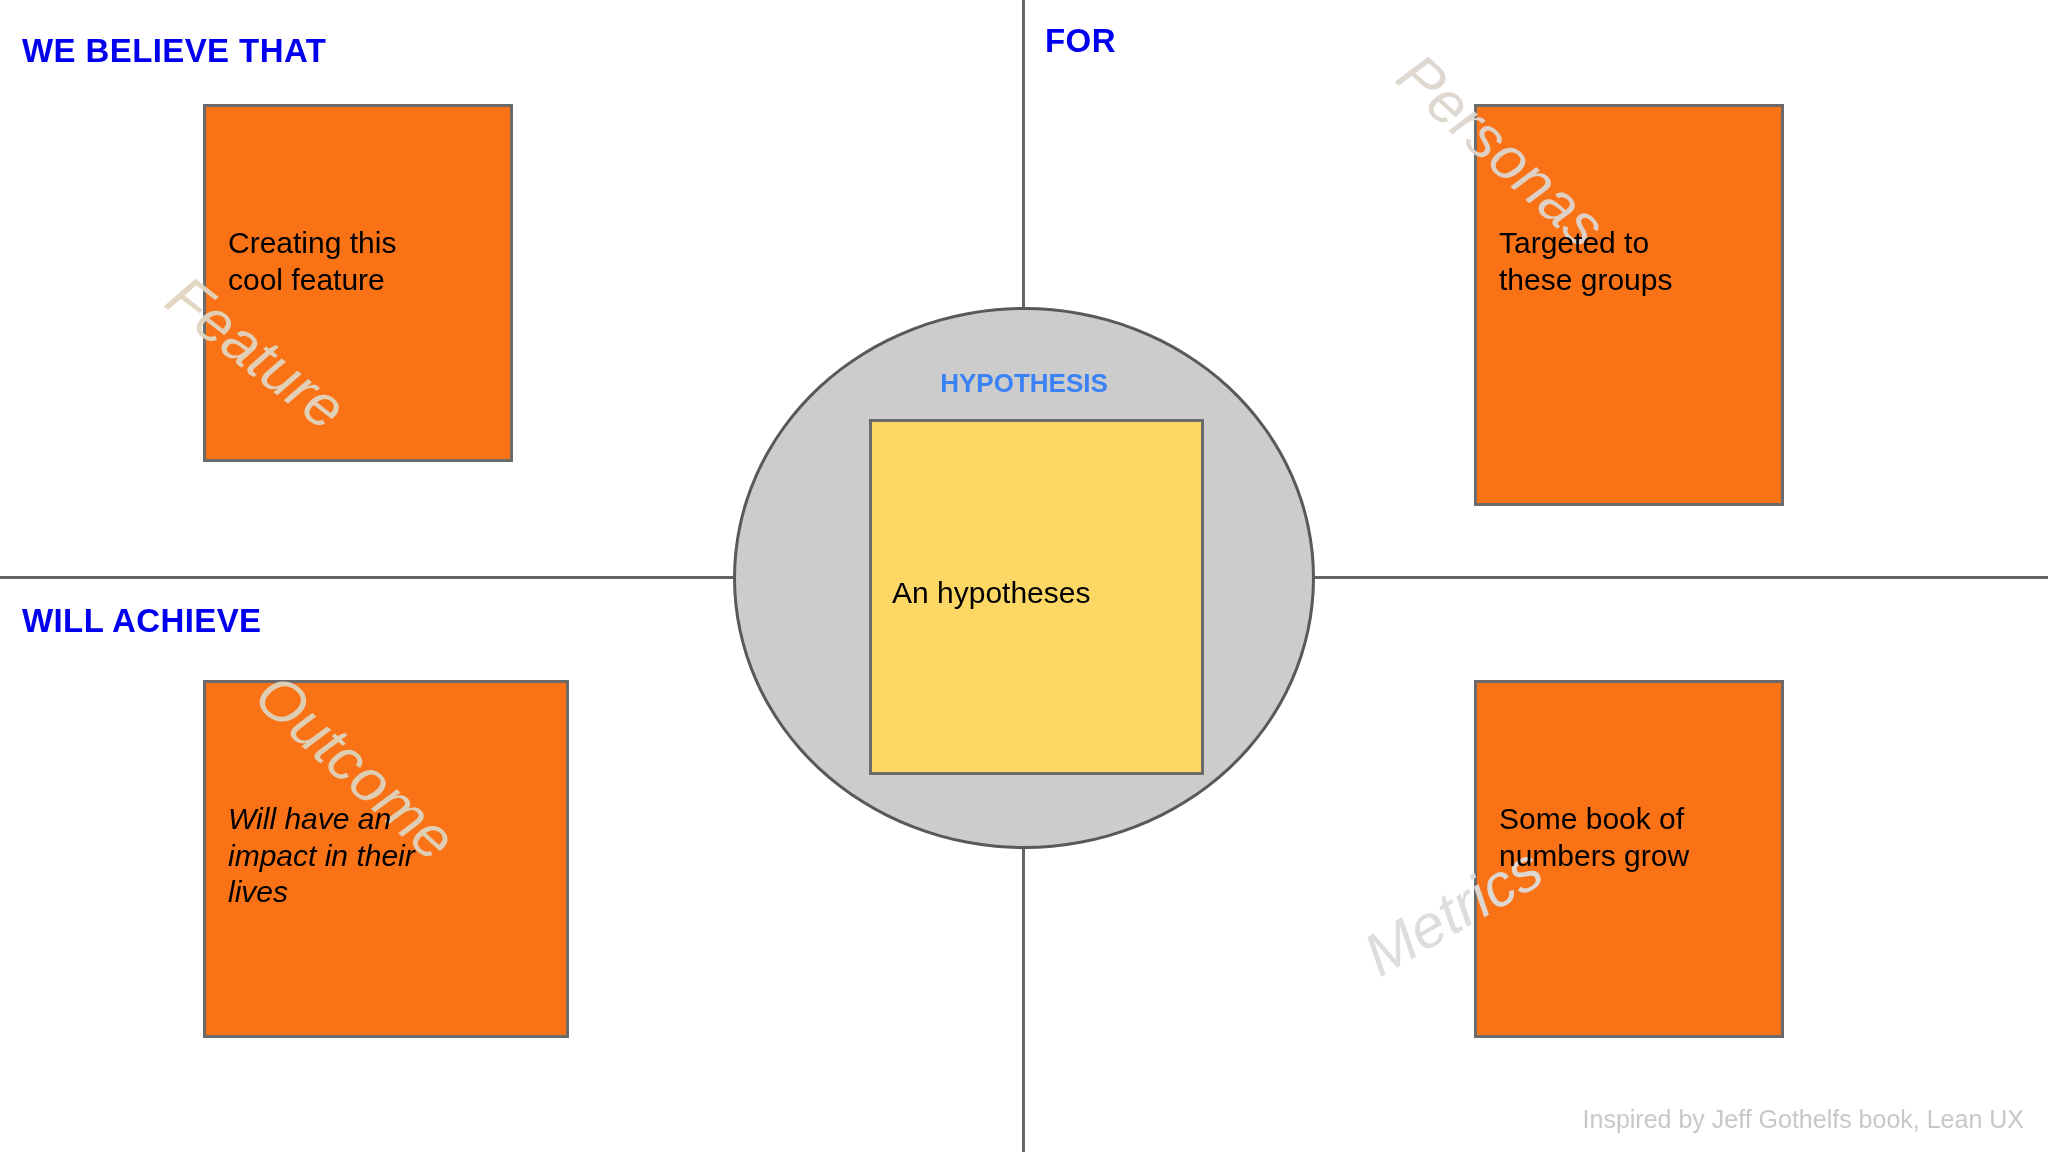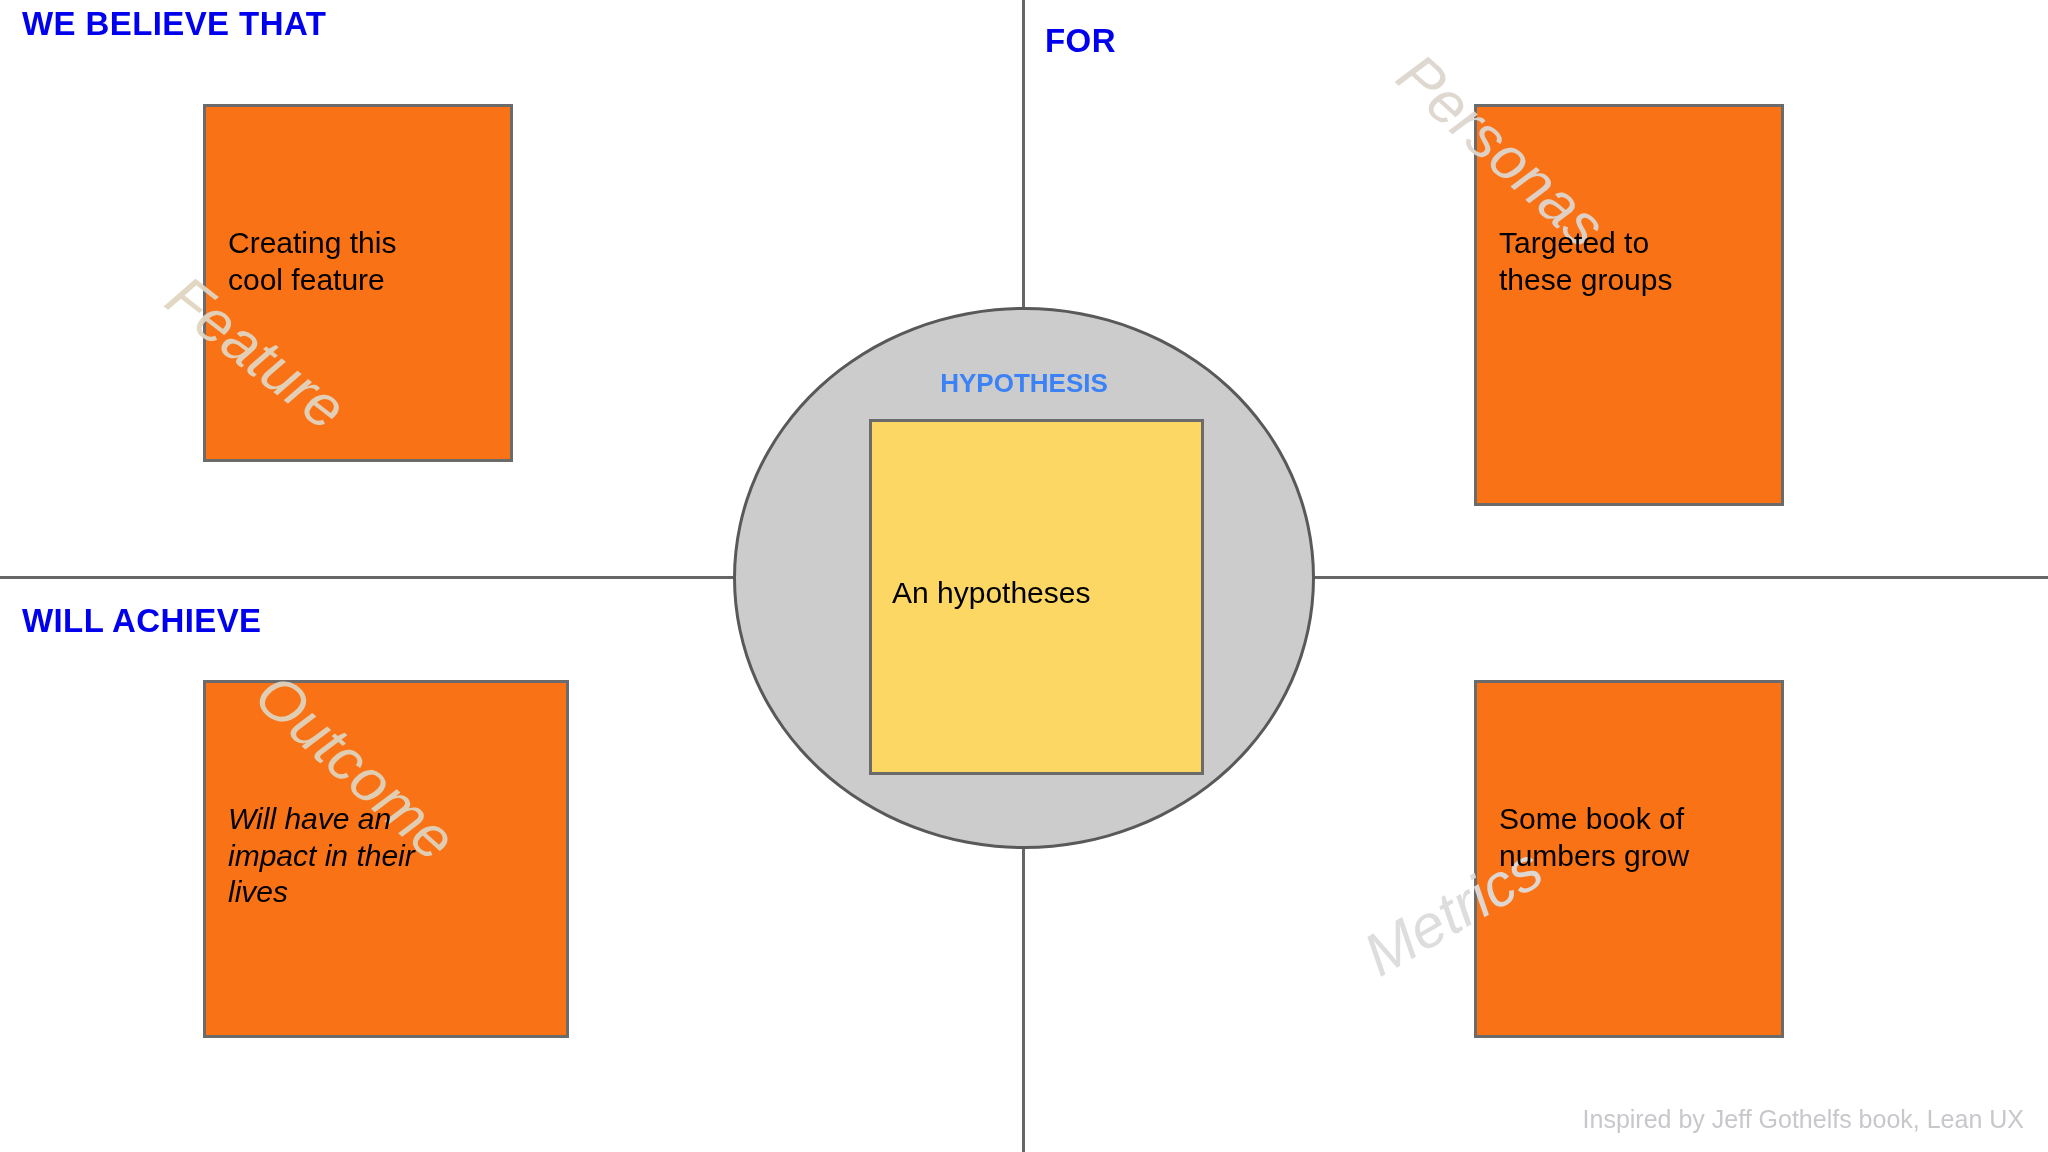--- a/index.html
+++ b/index.html
@@ -52,21 +52,21 @@
 
   
   .quad-heading {
     position: absolute;
     color: #0000ee;
     font-weight: bold;
     font-size: 33px;
     letter-spacing: 0.4px;
     white-space: nowrap;
   }
-  #heading-believe { left: 22px;   top: 5px;  }
+  #heading-believe { left: 22px;   top: 32px;  }
   #heading-for     { left: 1045px; top: 22px;  }
   #heading-achieve { left: 22px;   top: 602px; }
   #heading-know    { left: 1345px; top: 602px; }
 
   
   .note {
     position: absolute;
     background: #f97316;
     border: 3px solid #6b6b6b;
     box-sizing: border-box;

